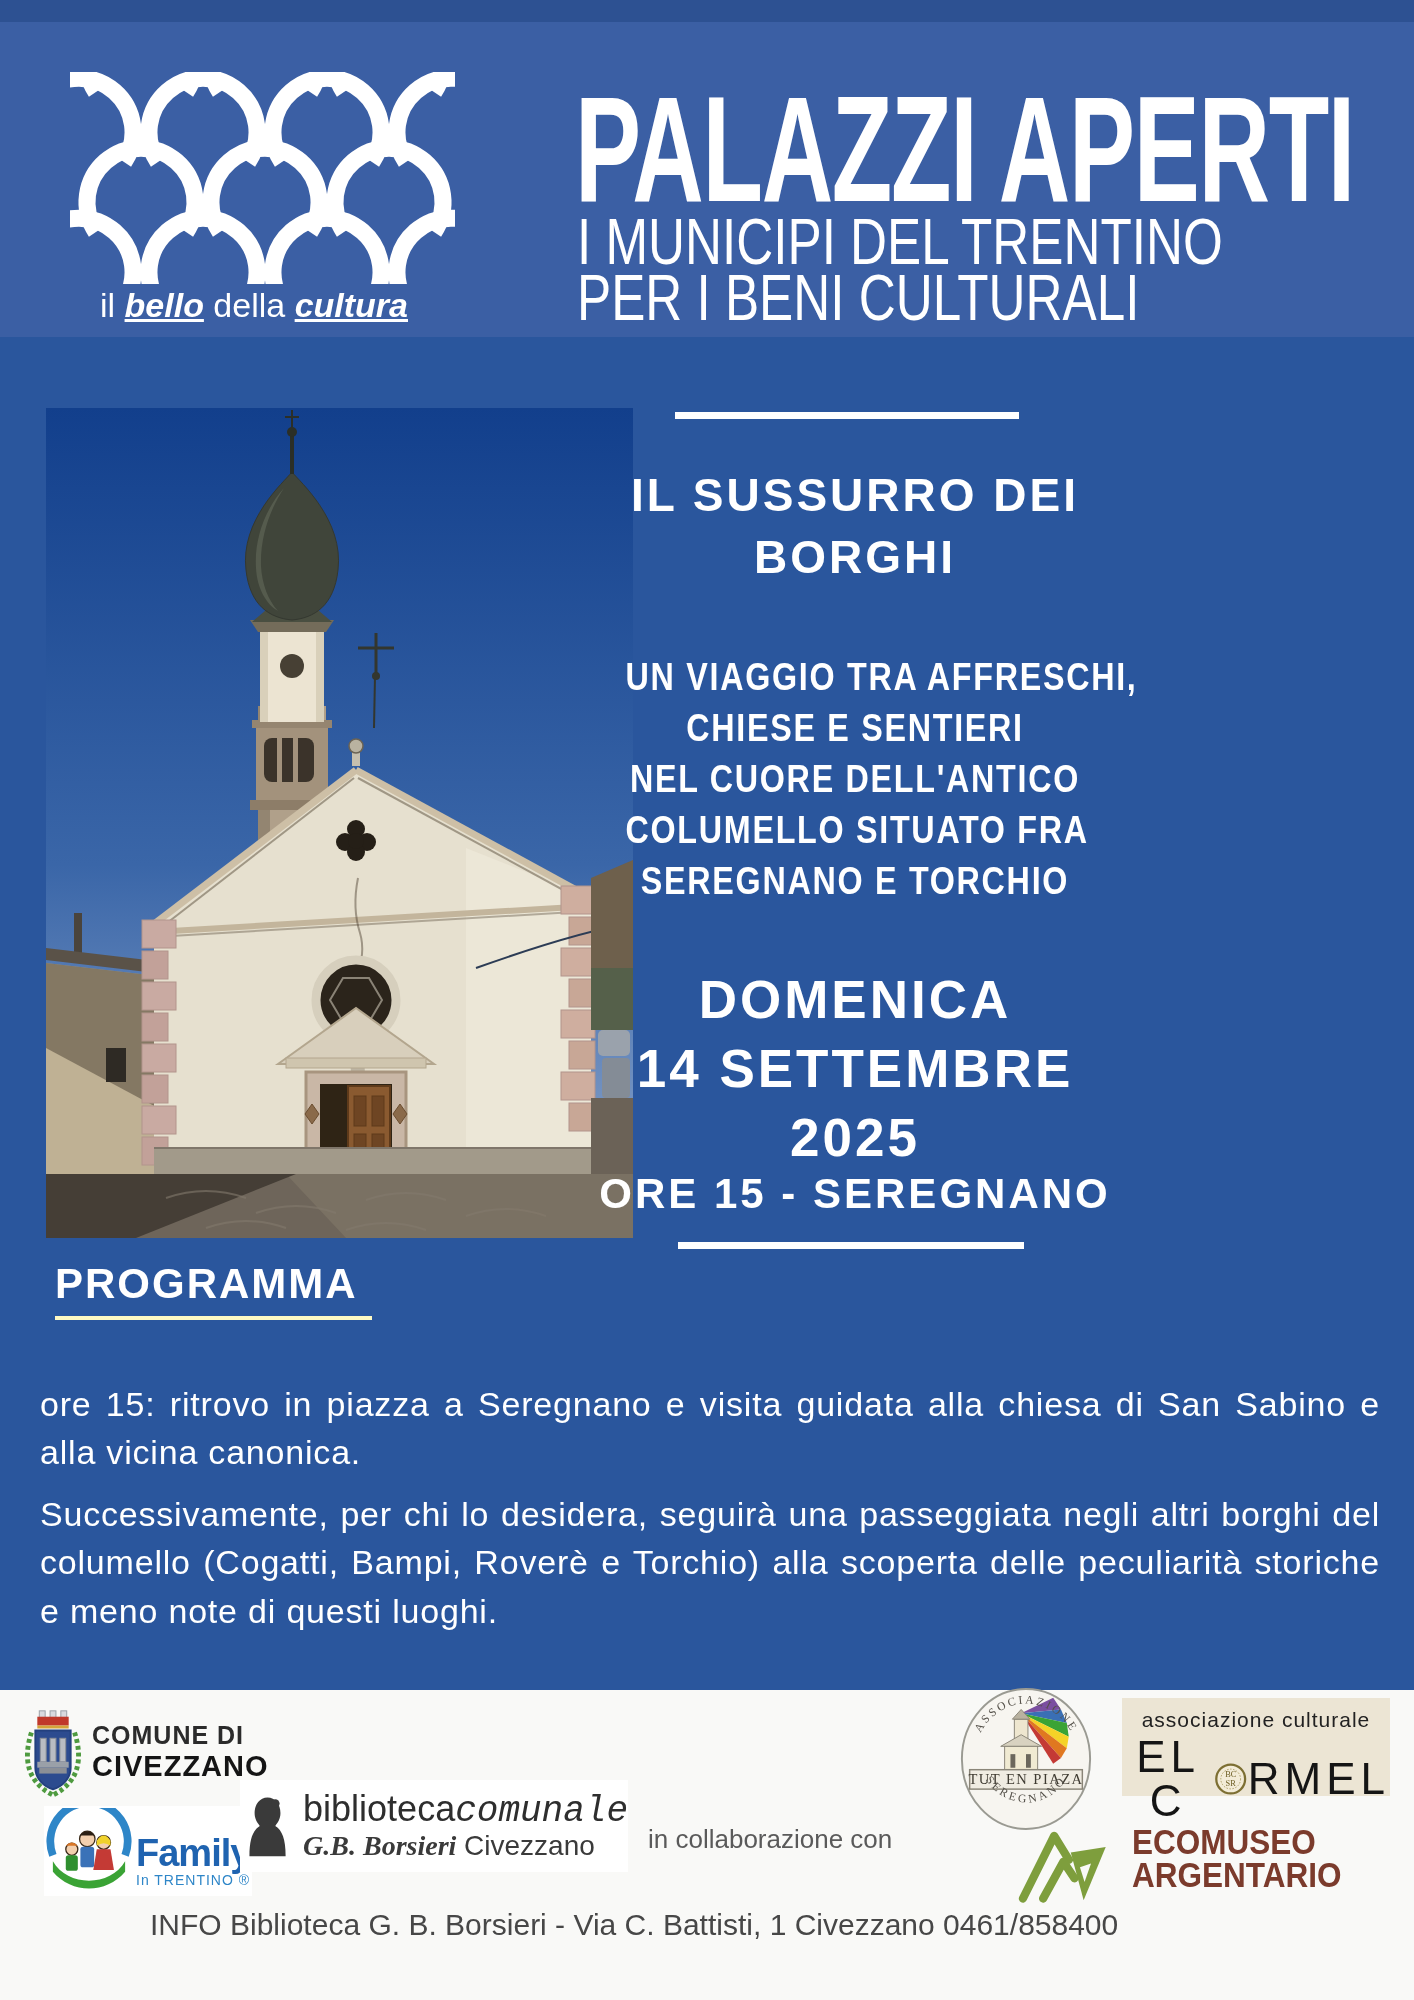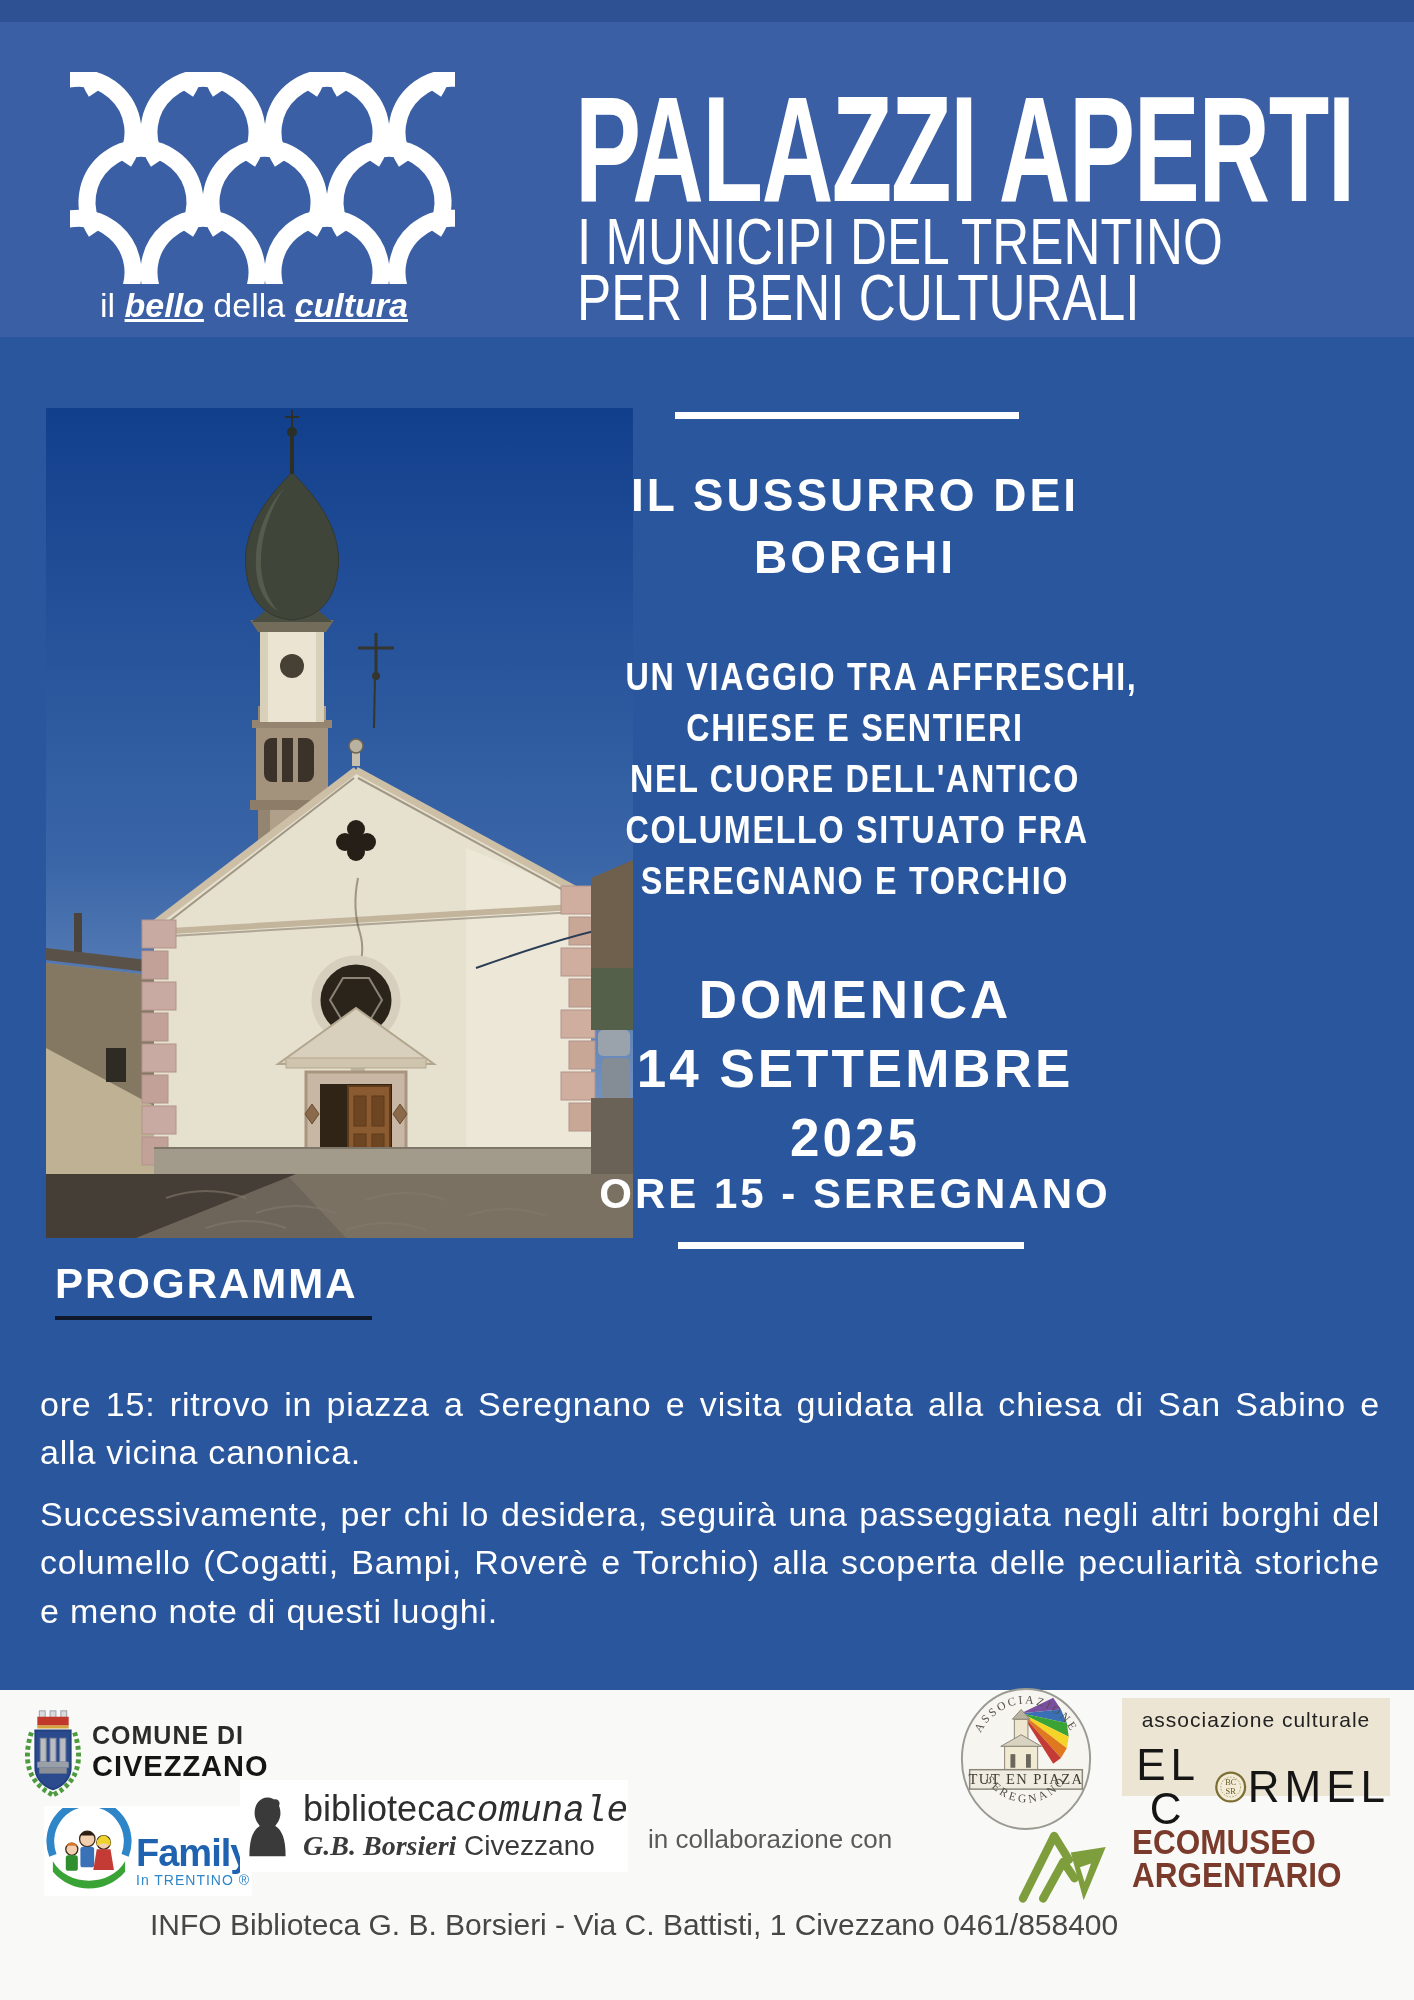--- a/index.html
+++ b/index.html
@@ -19,21 +19,21 @@
   
   .wline{background:#ffffff;height:7px;}
   .ev{color:#fff;text-align:center;font-weight:bold;}
   .ev-title{left:600px;top:464px;width:510px;font-size:46px;letter-spacing:3px;line-height:1.35;}
   .ev-desc{left:585px;top:652px;width:540px;font-size:38px;letter-spacing:2px;line-height:1.34;
            transform:scaleX(0.85);transform-origin:center top;white-space:nowrap;}
   .ev-date{left:565px;top:966px;width:580px;font-size:53px;letter-spacing:3px;line-height:1.3;}
   .ev-time{left:565px;top:1170px;width:580px;font-size:42px;letter-spacing:3px;}
   
   .prog-head{left:55px;top:1260px;color:#fff;font-size:42px;font-weight:bold;letter-spacing:2px;
-             border-bottom:4px solid #0f172a;padding:0 14px 8px 0;}
+             border-bottom:4px solid #fef9c3;padding:0 14px 8px 0;}
   .prog-p{left:40px;width:1340px;color:#fff;font-size:34px;line-height:1.42;letter-spacing:0.8px;
           text-align:justify;}
   .prog-p b{font-weight:normal;}
   #prog-p1{top:1346px;}
   #prog-p2{top:1456px;}
   
   .footer{left:0;top:1690px;width:1414px;height:310px;background:#f9f9f7;}
   .comune{left:22px;top:1702px;height:100px;display:flex;align-items:center;gap:8px;}
   .comune-txt{line-height:1.15;}
   .comune-l1{font-size:25px;font-weight:600;color:#2b2b2b;letter-spacing:1px;}
@@ -46,21 +46,21 @@
               align-items:center;gap:14px;padding-left:6px;box-sizing:border-box;}
   .bib-l1{font-size:36px;color:#2e2e2e;line-height:1.05;}
   .bib-l1 .it{font-family:Liberation Mono, monospace;font-style:italic;}
   .bib-l2{font-size:28px;color:#3a3a3a;}
   .bib-l2 .it{font-family:"Liberation Serif",serif;font-style:italic;font-weight:600;}
   .collab{left:648px;top:1824px;font-size:26px;color:#5a5a5a;white-space:nowrap;}
   .tut{left:958px;top:1686px;}
   .cormel{left:1122px;top:1698px;width:268px;height:98px;background:#ece5d4;text-align:center;
           box-sizing:border-box;padding-top:10px;}
   .cormel-head{font-size:21px;color:#222;letter-spacing:1px;}
-  .cormel-row{display:flex;align-items:center;justify-content:center;margin-top:11px;}
+  .cormel-row{display:flex;align-items:center;justify-content:center;margin-top:3px;}
   .cormel-name{font-size:44px;font-weight:500;color:#151515;letter-spacing:5px;line-height:1;}
   .ecomuseo{left:1016px;top:1812px;display:flex;align-items:center;gap:12px;}
   .eco-txt{transform:scaleX(0.9);transform-origin:left center;line-height:0.95;}
   .eco-line{font-size:35px;font-weight:800;color:#7b3b2c;letter-spacing:0px;}
   .info{left:150px;top:1908px;width:840px;text-align:center;font-size:30px;color:#474747;white-space:nowrap;}
 </style>
 </head>
 <body>
 
 <div id="poster">

